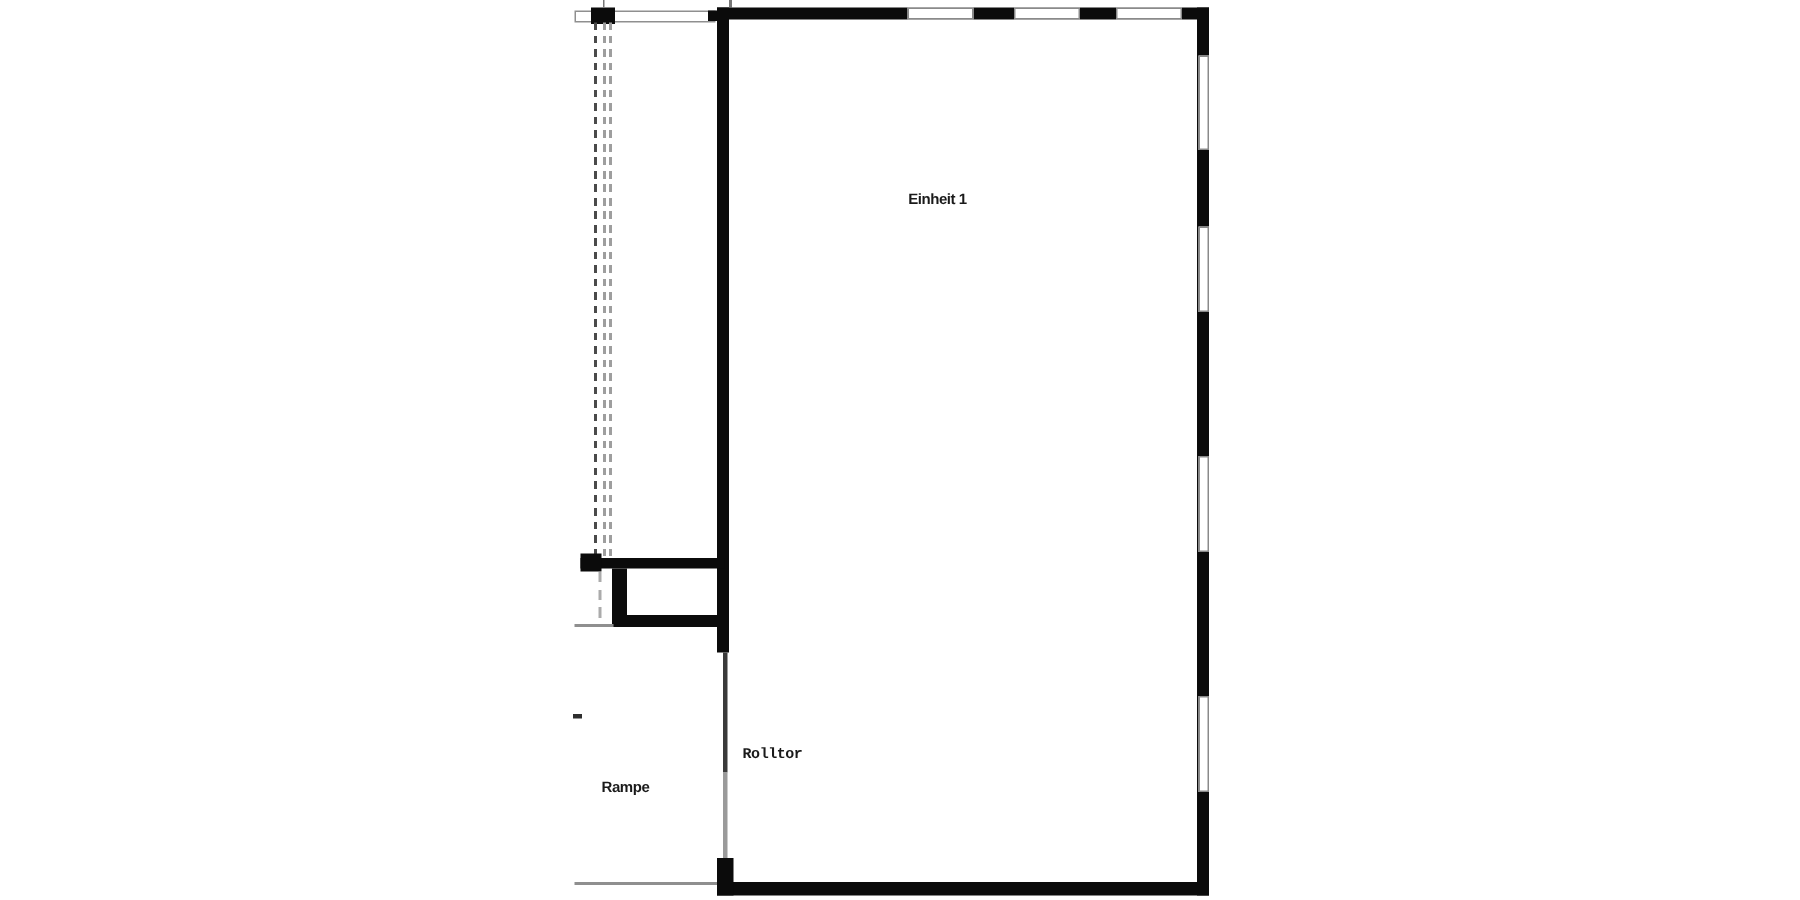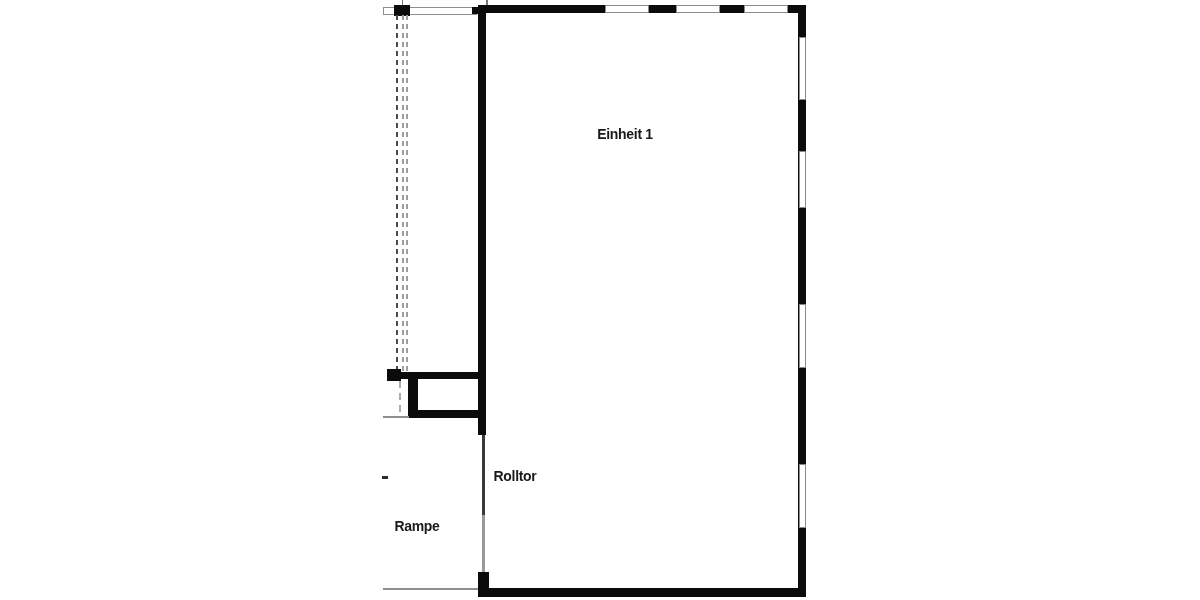--- a/index.html
+++ b/index.html
@@ -9,21 +9,21 @@
   }
   .abs{position:absolute;}
   .black{background:#0b0b0b;}
   .grayline{background:#8f8f8f;}
   .outlined{background:#ffffff;border:1.6px solid #8f8f8f;box-sizing:border-box;}
   .window{background:#ffffff;border:1.2px solid #8a8a8a;box-sizing:border-box;}
   .vdash-dark{background:repeating-linear-gradient(to bottom,#4a4a4a 0 5px,transparent 5px 9px);}
   .vdash-light{background:repeating-linear-gradient(to bottom,#9e9e9e 0 5px,transparent 5px 9px);}
   .vdash-center{background:repeating-linear-gradient(to bottom,#ababab 0 7px,transparent 7px 12px);}
   .label{
-    position:absolute;text-align:center;font-weight:bold;font-size:14px;
+    position:absolute;text-align:center;font-weight:bold;font-size:10px;
     letter-spacing:-0.3px;color:#1a1a1a;line-height:18px;white-space:nowrap;
   }
 </style>
 </head>
 <body>
 
 <div id="canvas">
 
   <div class="abs outlined" style="left:383px;top:7px;width:94px;height:7.5px;"></div>
 
@@ -62,15 +62,15 @@
   <div class="abs black" style="left:408px;top:410px;width:78px;height:8px;"></div>
   <div class="abs grayline" style="left:383px;top:415.5px;width:26px;height:2.2px;"></div>
   <div class="abs vdash-center" style="left:398.5px;top:381px;width:2px;height:35px;"></div>
 
   <div class="abs grayline" style="left:383px;top:588px;width:95px;height:2.2px;"></div>
 
   <div class="abs" style="left:382px;top:476px;width:6px;height:3px;background:#2e2e2e;"></div>
 
   <div class="label" style="left:565px;top:125px;width:120px;">Einheit 1</div>
   <div class="label" style="left:367px;top:517px;width:100px;">Rampe</div>
-  <div class="label" style="left:465px;top:467px;width:100px;">Rolltor</div>
+  <div class="label" style="left:465px;top:495px;width:100px;font-family:Liberation Mono, monospace;">Rolltor</div>
 
 </div>
 
 </body></html>

